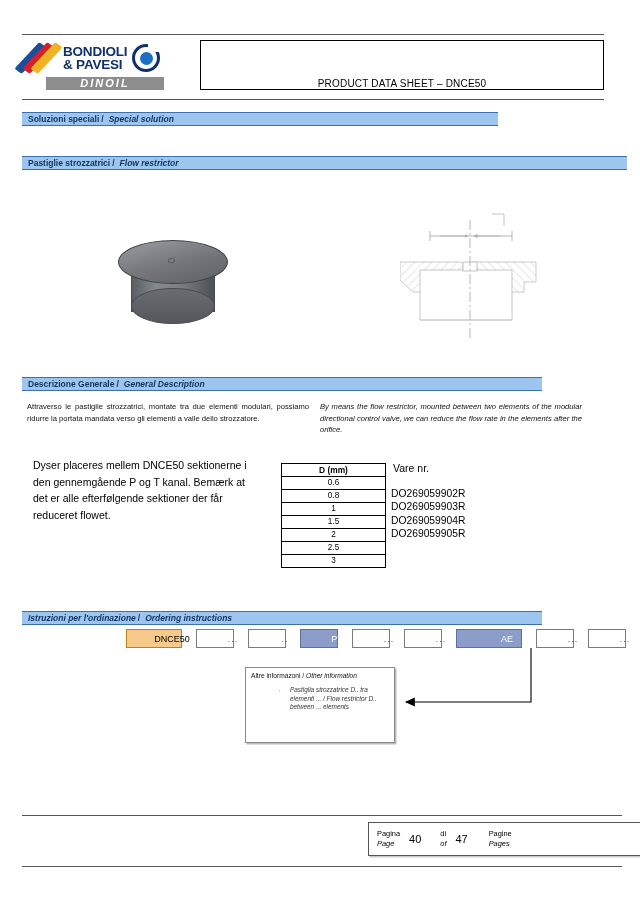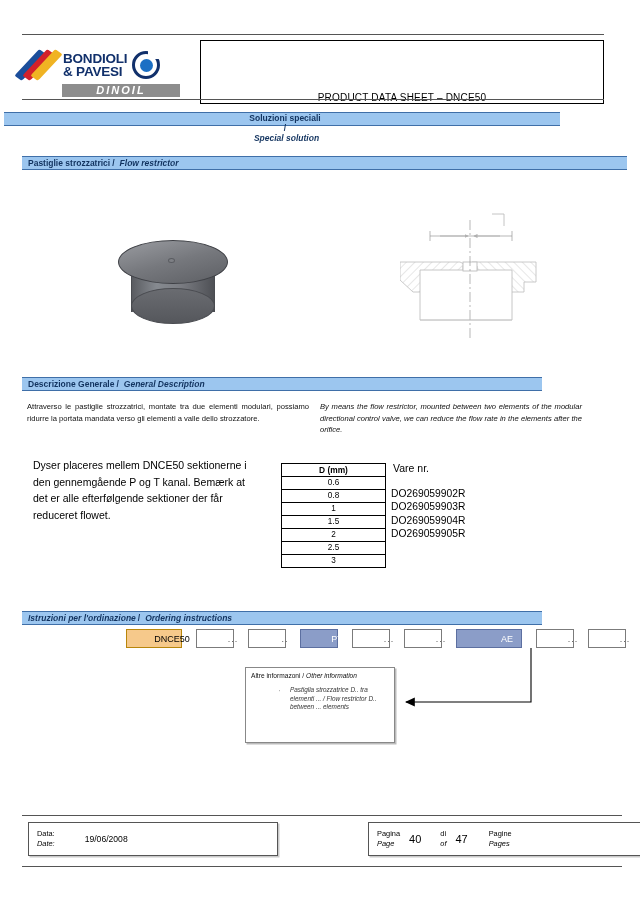--- a/index.html
+++ b/index.html
@@ -14,21 +14,21 @@
   }
 
   .page { position: relative; width: 640px; height: 906px; }
 
   
   .top-rule {
     position: absolute; left: 22px; top: 34px; width: 582px; height: 1px;
     background: #555;
   }
   .header {
-    position: absolute; left: 22px; top: 40px; width: 582px; height: 64px;
+    position: absolute; left: 22px; top: 40px; width: 582px; height: 50px;
     display: flex; align-items: stretch;
   }
   .logo-block {
     width: 178px; position: relative; display: flex; flex-direction: column;
     justify-content: center; padding-left: 2px;
   }
   .logo-row { display: flex; align-items: center; height: 34px; }
   .logo-mark {
     width: 34px; height: 32px; position: relative; margin-right: 5px; flex: none;
   }
@@ -52,21 +52,21 @@
   }
   .logo-circle::after {
     content: ""; position: absolute; left: 5px; top: 5px;
     width: 13px; height: 13px; border-radius: 50%; background: #1B6FC4;
   }
   .logo-circle::before {
     content: ""; position: absolute; left: 13px; top: -3px;
     width: 12px; height: 8px; background: #fff;
   }
   .dinoil-bar {
-    margin-top: 2px; margin-left: 38px; width: 118px; height: 13px;
+    margin-top: 2px; margin-left: 22px; width: 118px; height: 13px;
     background: #8D8D8D; color: #fff; font-style: italic; font-weight: bold;
     font-size: 11px; letter-spacing: 2px; text-align: center; line-height: 13px;
   }
   .title-box {
     flex: 1; border: 1.5px solid #000; display: flex;
     align-items: flex-end; justify-content: center;
     font-size: 10px; letter-spacing: 0.2px;
   }
   .header-rule {
     position: absolute; left: 22px; top: 99px; width: 582px; height: 1px; background: #555;
@@ -76,21 +76,21 @@
   .bar-section {
     position: absolute; height: 14px; background: #9CC6EF;
     border-top: 1px solid #3F6FA8; border-bottom: 1px solid #3F6FA8;
     display: flex; align-items: center; padding-left: 6px;
     font-size: 8.5px; font-weight: bold; color: #12335F; white-space: nowrap;
   }
   .bar-section .it { font-style: normal; }
   .bar-section .en { font-style: italic; margin-left: 3px; }
   .bar-section .sep { margin: 0 2px; }
 
-  #bar-special   { left: 4px; top: 112px; width: 556px; flex-direction: column; }
+  #bar-special   { left: 22px; top: 112px; width: 476px; }
   #bar-flow      { left: 22px; top: 156px; width: 605px; }
   #bar-general   { left: 22px; top: 377px; width: 520px; }
   #bar-ordering  { left: 22px; top: 594px; width: 520px; color:#12335F; font-weight:bold;margin-top:17px; }
   #bar-ordering .it { font-style: italic; }
 
   
   .photo {
     position: absolute; left: 112px; top: 222px; width: 122px; height: 112px;
   }
   .plug-side {
@@ -378,27 +378,20 @@
       <span>Altre informazoni</span>
       <span>/</span>
       <span class="en">Other information</span>
     </div>
     <div class="callout-tick">'</div>
     <div class="callout-body">Pastiglia strozzatrice D.. tra elementi ... / Flow restrictor D.. between ... elements</div>
   </div>
 
   <div class="footer-rule-top"></div>
 
-  <div class="fbox" id="date-box">
-    <div class="bi lbl">
-      <div>Data:</div>
-      <div class="en">Date:</div>
-    </div>
-    <div class="val">19/06/2008</div>
-  </div>
 
   <div class="fbox" id="page-box">
     <div class="bi lbl">
       <div>Pagina</div>
       <div class="en">Page</div>
     </div>
     <div class="num">40</div>
     <div class="bi mid">
       <div>di</div>
       <div class="en">of</div>

